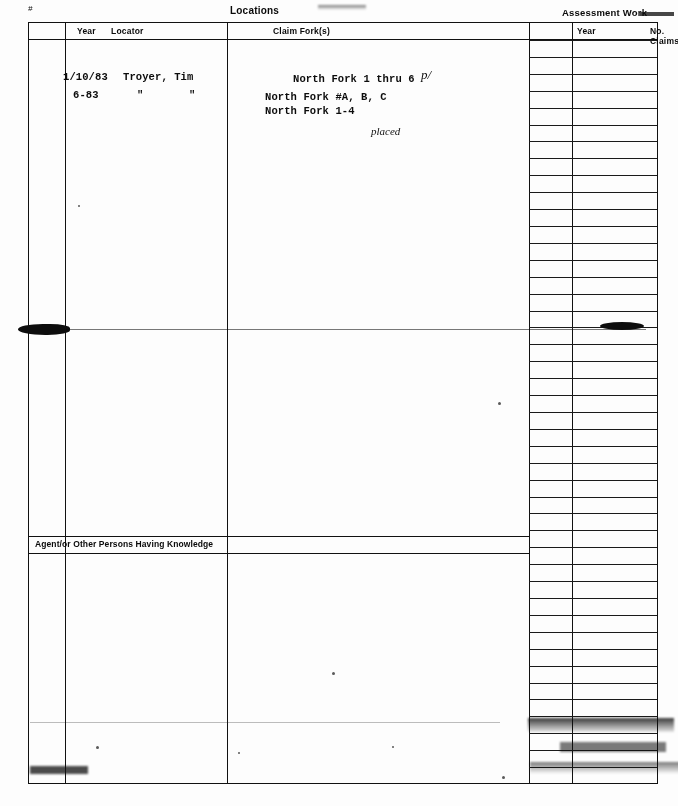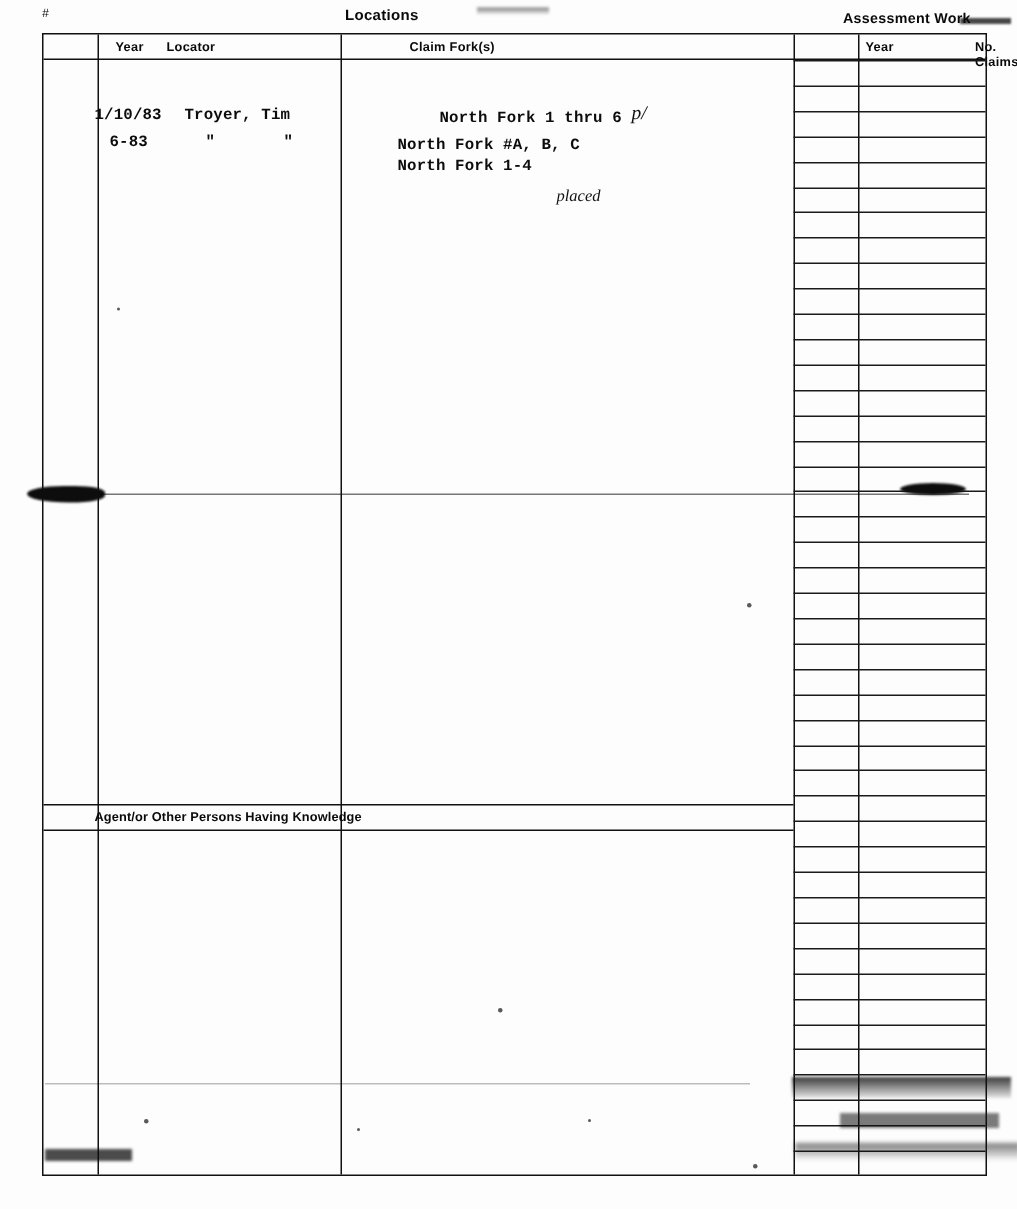--- a/index.html
+++ b/index.html
@@ -168,21 +168,20 @@
     top: 530px;
     height: 1px;
     background: #111;
   }
   .agent-label {
     position: absolute;
     left: 6px; top: 516px;
     font-size: 8.5px;
     font-weight: bold;
     letter-spacing: .1px;
-    margin-left: 28px;
   }
 
   
   .blob-left {
     position: absolute;
     left: 18px; top: 324px;
     width: 52px; height: 11px;
     background: #0d0d0d;
     border-radius: 50% 40% 45% 55%;
     filter: blur(.6px);

